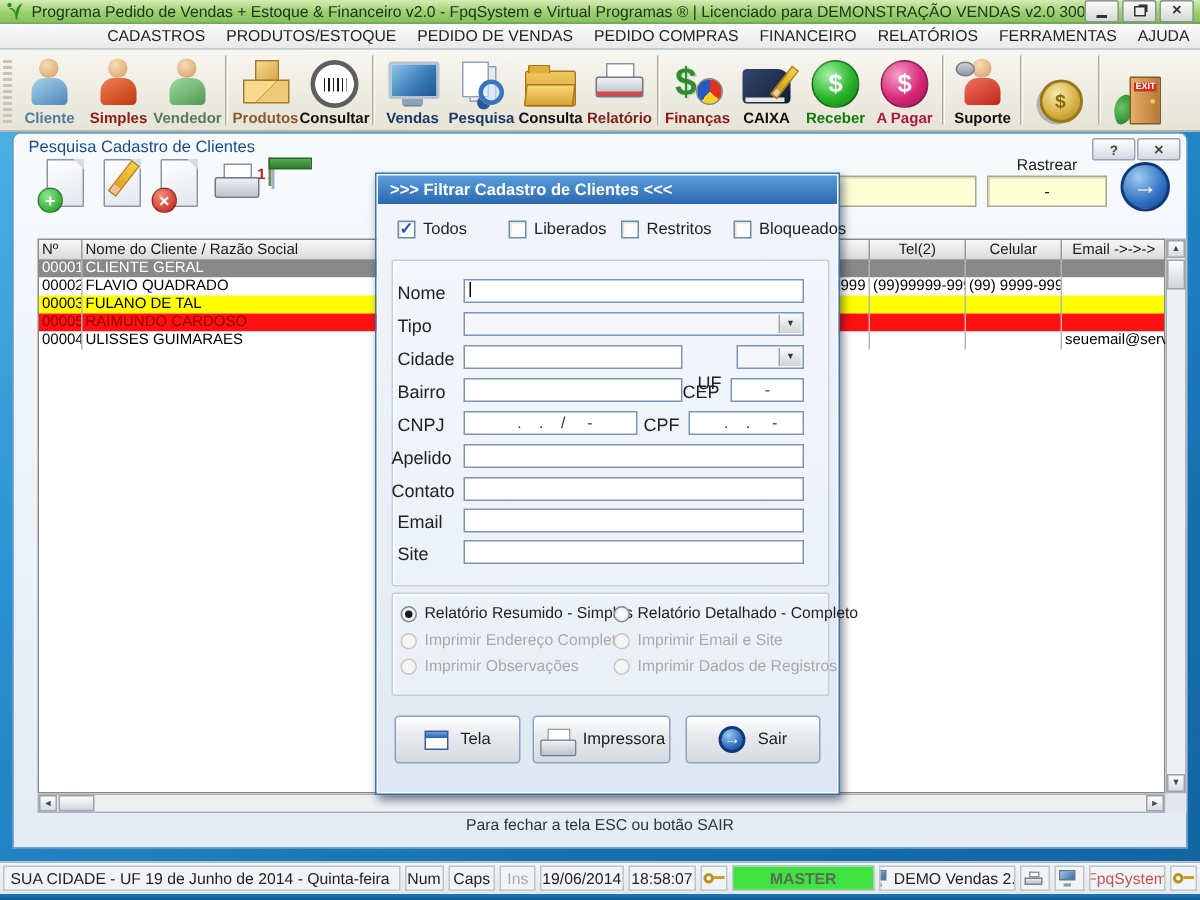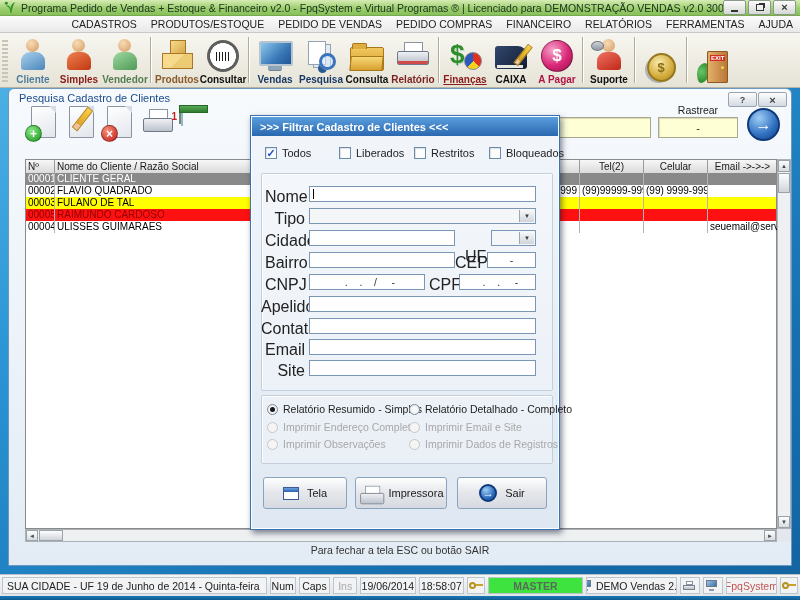--- a/index.html
+++ b/index.html
@@ -134,21 +134,21 @@
 
   .swfooter{position:absolute;left:0;right:0;top:455px;text-align:center;font-size:10.5px;color:#333;}
 
   
   .dlg{position:absolute;left:250px;top:115px;width:310px;height:415px;background:linear-gradient(#f2f6fb,#dfe8f2);border:1px solid #3a74b0;box-shadow:inset 0 0 0 1px #fbfdff,2px 3px 6px rgba(0,10,40,.5);box-sizing:border-box;z-index:50;}
   .dlg-title{position:absolute;left:1px;top:1px;right:1px;height:19px;background:linear-gradient(#5a9edc,#2a68b0);color:#fff;font-size:11px;font-weight:bold;display:flex;align-items:center;padding-left:8px;box-sizing:border-box;}
   .cbrow{position:absolute;display:flex;align-items:center;gap:5px;font-size:11px;color:#222;}
   .cb{width:12px;height:12px;background:#fdfdfd;border:1px solid #6a8cac;box-shadow:inset 1px 1px 1px rgba(0,0,0,.12);display:flex;align-items:center;justify-content:center;box-sizing:border-box;}
   .cb.on::before{content:"✓";font-size:11px;font-weight:bold;color:#2255cc;line-height:1;}
   .grp{position:absolute;border:1px solid #c4cfdb;box-shadow:inset 1px 1px 0 #fff;background:rgba(255,255,255,.28);border-radius:2px;}
-  .dlabel{position:absolute;font-size:16px;color:#222;text-align:right;}
+  .dlabel{position:absolute;font-size:12px;color:#222;text-align:left;}
   .dinput{position:absolute;height:16px;background:#fff;border:1px solid #7a96b6;box-sizing:border-box;font-size:10.5px;padding:1px 3px;color:#333;white-space:pre;overflow:hidden;line-height:13px;}
   .dinput.ctr{text-align:center;}
   .caret{display:inline-block;width:1px;height:10px;background:#000;vertical-align:-1px;}
   .dd{position:absolute;right:1px;top:1px;bottom:1px;width:15px;background:linear-gradient(#f8f8f8,#d0d4da);border-left:1px solid #9aa6b4;display:flex;align-items:center;justify-content:center;box-sizing:border-box;}
   .dd::before{content:"▼";font-size:6px;color:#303840;}
   .opt{position:absolute;display:flex;align-items:center;gap:5px;font-size:10.5px;color:#222;white-space:nowrap;}
   .rb{width:11px;height:11px;border-radius:50%;border:1px solid #7c8894;background:radial-gradient(#ffffff,#e4e8ec);box-sizing:border-box;display:flex;align-items:center;justify-content:center;}
   .rb.on::before{content:"";width:5px;height:5px;border-radius:50%;background:#1a1a1a;}
   .opt.disabled{color:#a8a8a8;}
   .opt.disabled .rb{border-color:#c6c6c6;background:#f5f5f5;}
@@ -261,27 +261,33 @@
           <span class="printerL"></span>
         </span>
       <span class="tlab" style="color: rgb(124, 31, 31);">Relatório</span>
     </div>
     <span class="tsep"></span>
 
     <div class="tbtn">
       <span class="ticn">
           <span class="fin"></span>
         </span>
-      <span class="tlab" style="color: rgb(139, 26, 26); text-decoration: underline;">Finanças</span>
+      <span class="tlab" style="color: rgb(139, 26, 26);">Finanças</span>
     </div>
     <div class="tbtn">
       <span class="ticn">
           <span class="book"></span>
         </span>
       <span class="tlab" style="color: rgb(16, 16, 16);">CAIXA</span>
+    </div>
+    <div class="tbtn">
+      <span class="ticn">
+          <span class="ball ball-green"></span>
+        </span>
+      <span class="tlab" style="color: rgb(14, 125, 14);">Receber</span>
     </div>
     <div class="tbtn">
       <span class="ticn">
           <span class="ball ball-pink"></span>
         </span>
       <span class="tlab" style="color: rgb(176, 19, 69);">A Pagar</span>
     </div>
     <span class="tsep"></span>
 
     <div class="tbtn">

